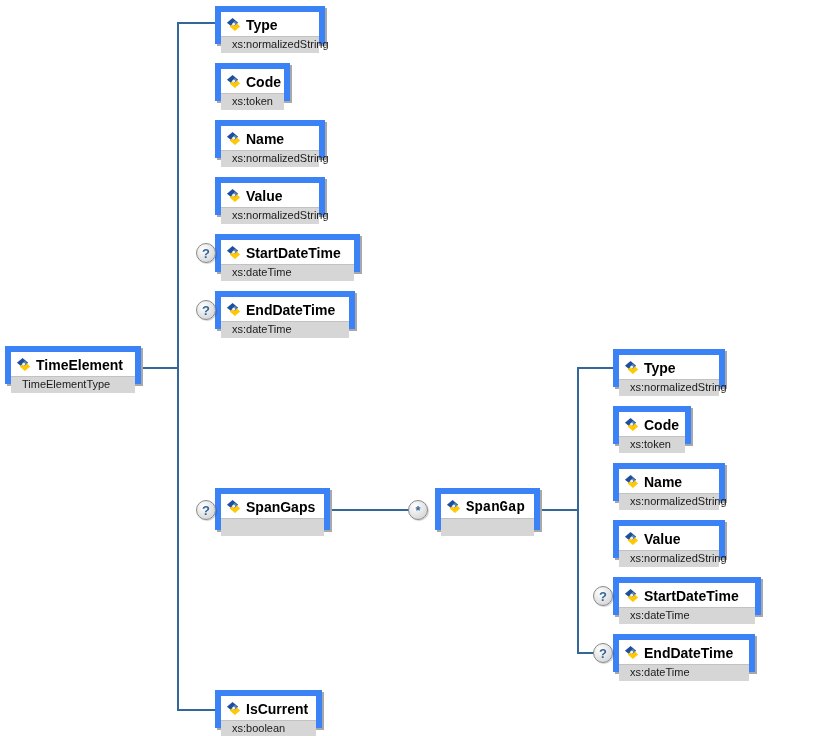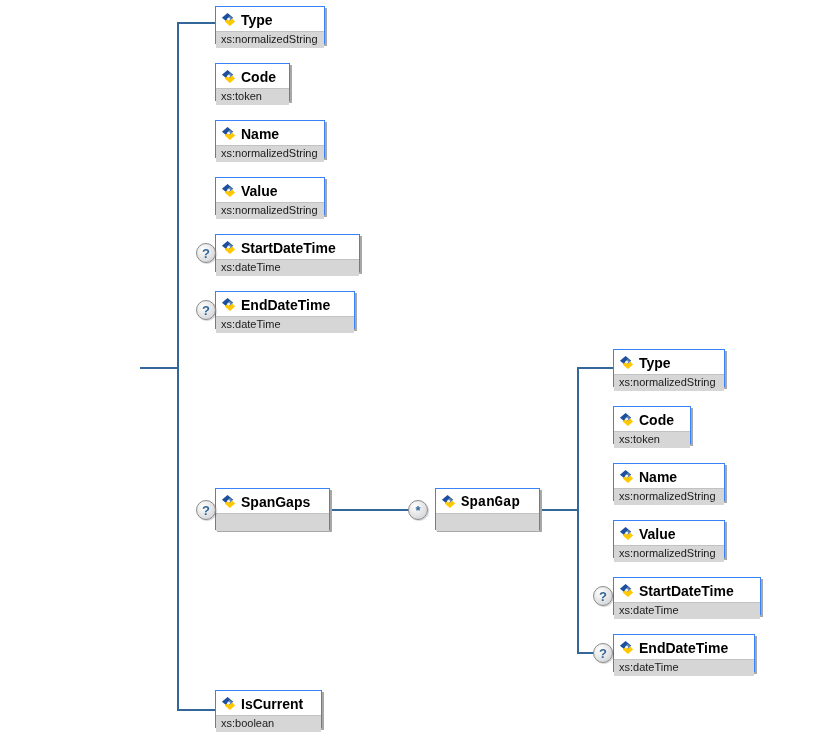--- a/index.html
+++ b/index.html
@@ -1,30 +1,30 @@
 <!DOCTYPE html>
 <html><head>
 <meta charset="utf-8">
 <style>
   html,body{margin:0;padding:0;background:#ffffff;}
   .stage{
     position:relative;width:819px;height:736px;background:#ffffff;overflow:hidden;
     font-family:"Liberation Sans", sans-serif;
   }
   .node{
-    position:absolute;background:#ffffff;border:1px solid #3b82f6;
+    position:absolute;background:#ffffff;border:6px solid #3b82f6;
     box-shadow:2px 2px 0 #a8a8a8;z-index:2;box-sizing:border-box;
   }
   .node-title{
     display:flex;align-items:center;gap:5px;padding:3px 6px 2px 5px;
     font-weight:bold;font-size:14px;color:#000;white-space:nowrap;height:19px;
   }
   .node-sub{
     background:#d6d6d6;border-top:1px solid #c2c2c2;font-size:11px;
-    padding:1px 5px 2px 5px;min-height:13px;color:#1a1a1a;white-space:nowrap;
+    padding:1px 5px 2px 11px;min-height:13px;color:#1a1a1a;white-space:nowrap;
   }
   .el-icon{display:inline-block;width:15px;height:15px;flex:0 0 15px;}
   .badge{
     position:absolute;width:20px;height:20px;border-radius:50%;
     border:1px solid #8a8a8a;
     background:radial-gradient(circle at 35% 30%, #ffffff 0%, #e8e8e8 45%, #c8cdd4 100%);
     color:#336699;font-weight:bold;text-align:center;line-height:19px;font-size:13px;
     z-index:3;box-shadow:1px 1px 1px rgba(0,0,0,0.18);box-sizing:border-box;
   }
   .hline,.vline{position:absolute;background:#336699;z-index:1;}
@@ -50,20 +50,29 @@
   <div class="vline" style="left:177px;top:22px;height:689px;"></div>
   <div class="hline" style="left:177px;top:22px;width:38px;"></div>
   <div class="hline" style="left:140px;top:367px;width:39px;"></div>
   <div class="hline" style="left:177px;top:709px;width:38px;"></div>
   <div class="hline" style="left:330px;top:509px;width:80px;"></div>
   <div class="hline" style="left:540px;top:509px;width:38px;"></div>
   <div class="vline" style="left:577px;top:367px;height:287px;"></div>
   <div class="hline" style="left:577px;top:367px;width:36px;"></div>
   <div class="hline" style="left:577px;top:652px;width:18px;"></div>
 
+  <div class="node" style="left:5px;top:346px;width:136px;height:38px;">
+    <div class="node-title">
+        <svg class="el-icon" viewBox="0 0 16 16">
+          <use href="#elicon"></use>
+        </svg>
+        <span>TimeElement</span>
+      </div>
+    <div class="node-sub">TimeElementType</div>
+  </div>
 
   <div class="node" style="left:215px;top:6px;width:110px;height:38px;">
     <div class="node-title">
         <svg class="el-icon" viewBox="0 0 16 16">
           <use href="#elicon"></use>
         </svg>
         <span>Type</span>
       </div>
     <div class="node-sub">xs:normalizedString</div>
   </div>

